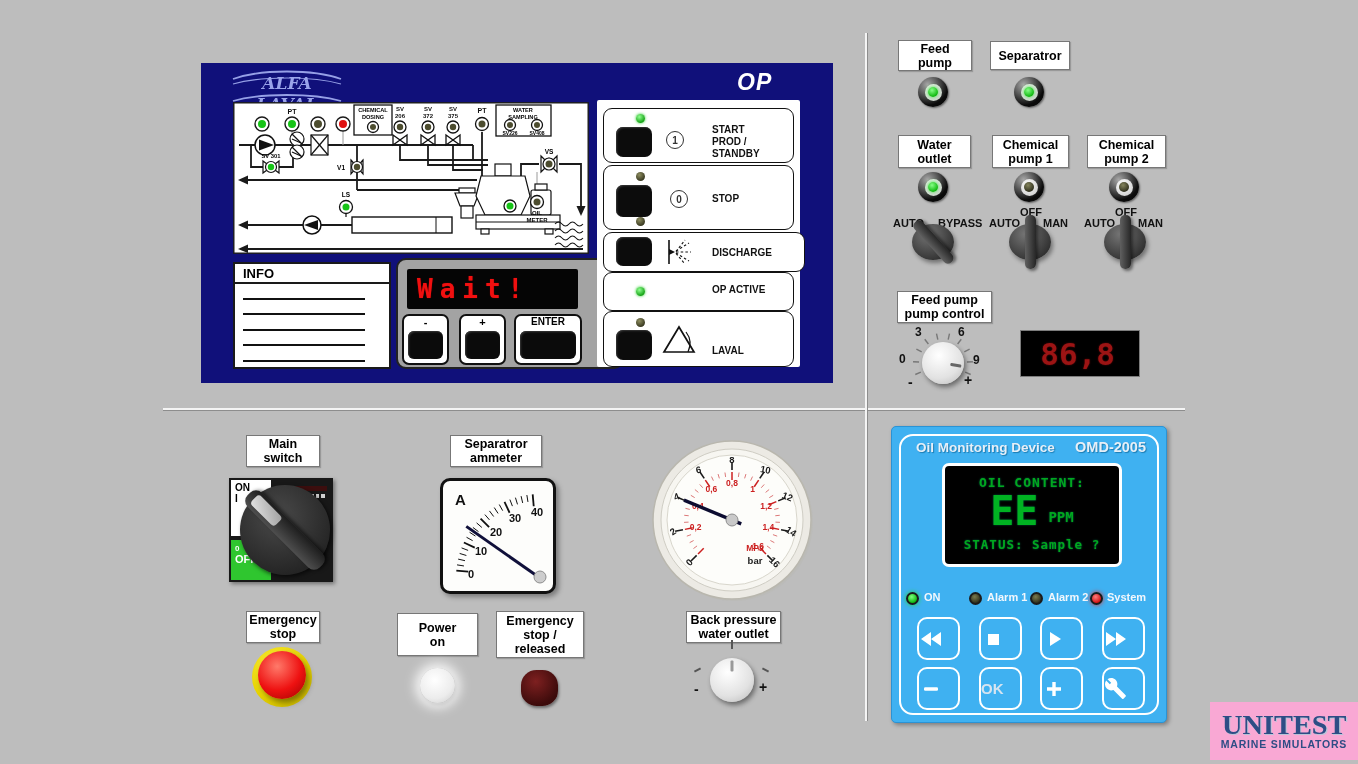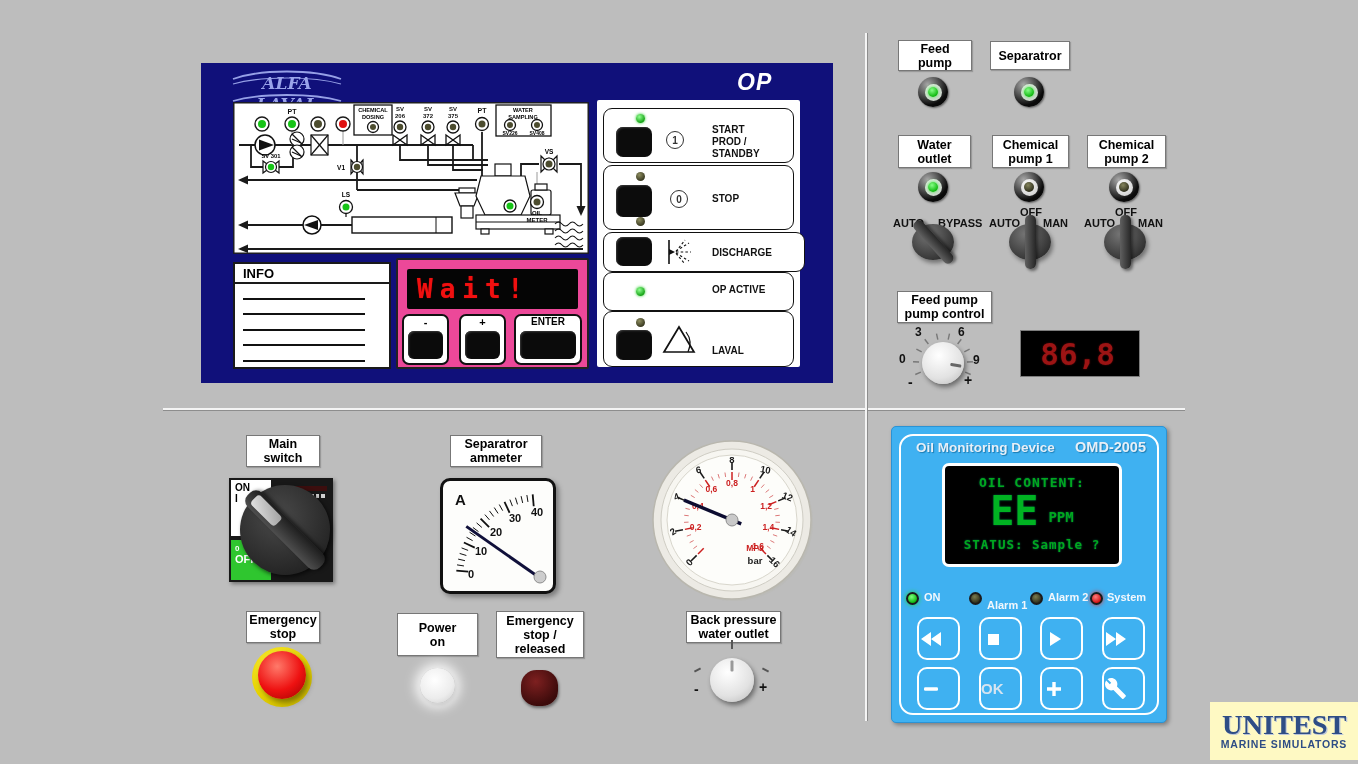--- a/index.html
+++ b/index.html
@@ -17,21 +17,21 @@
     font-weight:bold;font-size:12.5px;line-height:14px;color:#000;box-shadow:1px 1px 1px #999;}
 
   
   #op-panel{left:201px;top:63px;width:632px;height:320px;background:#10107a;}
   #op-title{left:536px;top:6px;width:70px;color:#fff;font-size:23px;font-weight:bold;
     font-style:italic;text-align:left;letter-spacing:1px;}
   #op-diagram{left:32px;top:39px;}
   #op-info{left:32px;top:199px;width:154px;height:103px;background:#fff;border:2px solid #1a1a1a;}
   #op-info .title{font-weight:bold;font-size:13px;padding:2px 0 1px 8px;border-bottom:2px solid #1a1a1a;}
   .info-line{height:2px;background:#111;margin:13.5px 24px 0 8px;}
-  #op-display{left:195px;top:195px;width:189px;height:107px;background:#ec4899;border:2px solid #222;border-radius:2px;}
+  #op-display{left:195px;top:195px;width:189px;height:107px;background:#a3a3a3;border:2px solid #222;border-radius:10px;padding-left:35px;}
   #op-screen{left:9px;top:9px;width:171px;height:40px;background:#050505;border-radius:2px;
     display:flex;align-items:center;}
   #op-screen span{font-family:"DejaVu Sans Mono",monospace;font-weight:bold;font-size:26px;
     color:#f01010;letter-spacing:7px;padding-left:10px;text-shadow:0 0 1px #a00;}
   .kp-key{position:absolute;border:2px solid #111;border-radius:7px;background:#fff;}
   .kp-label{position:absolute;top:0px;left:0;width:100%;text-align:center;font-weight:bold;font-size:11px;}
   .kp-black{position:absolute;left:4px;right:4px;top:15px;bottom:4px;background:#0b0b0b;border-radius:6px;
     box-shadow:inset 1px 1px 2px #3a3a3a;}
 
   #op-col{left:396px;top:37px;width:203px;height:267px;background:#fff;border-radius:2px;}
@@ -117,21 +117,21 @@
   .omd-led{position:absolute;width:13px;height:13px;border-radius:50%;border:2px solid #1b1b1b;box-sizing:border-box;}
   .omd-led.green{background:radial-gradient(circle at 40% 32%,#7dff7d,#0bb40b 75%);box-shadow:0 0 4px #2d2;}
   .omd-led.off{background:radial-gradient(circle at 40% 32%,#7a7a4e,#2c2c19 78%);}
   .omd-led.red{background:radial-gradient(circle at 40% 32%,#ff7d7d,#d01010 75%);box-shadow:0 0 4px #d33;}
   .omd-led-label{position:absolute;font-size:11px;font-weight:bold;color:#f2f7fc;}
   .omd-btn{position:absolute;width:43px;height:43px;border:2.5px solid #fff;border-radius:10px;box-sizing:border-box;
     display:flex;align-items:center;justify-content:flex-start;}
   .omd-ok{font-size:15px;font-weight:bold;color:#d6e4f0;}
 
   
-  #logo{left:1210px;top:702px;width:148px;height:58px;background:#fef9c3;display:flex;flex-direction:column;
+  #logo{left:1210px;top:702px;width:148px;height:58px;background:#f9a8d4;display:flex;flex-direction:column;
     align-items:center;justify-content:center;}
   #logo .name{color:#2e4d85;font-weight:bold;font-size:27px;line-height:26px;letter-spacing:0px;
     transform:scaleX(1.05);font-family:"Liberation Serif",serif;text-shadow:1px 1px 0 #b9c4d8;}
   #logo .tagline{color:#2e4d85;font-weight:bold;font-size:10.5px;letter-spacing:0.8px;}
 </style>
 </head>
 <body>
 
 <div id="app">
 
@@ -674,21 +674,21 @@
       <div id="omd-line1" class="omd-green">OIL CONTENT:</div>
       <div id="omd-valrow">
         <div id="omd-value" class="omd-green">EE</div>
         <div id="omd-unit" class="omd-green">PPM</div>
       </div>
       <div id="omd-status" class="omd-green">STATUS: Sample ?</div>
     </div>
     <div class="omd-led green" style="left:14px;top:165px;"></div>
     <div class="omd-led-label" style="left:32px;top:164px;">ON</div>
     <div class="omd-led off" style="left:77px;top:165px;"></div>
-    <div class="omd-led-label" style="left:95px;top:172px;">Alarm 1</div>
+    <div class="omd-led-label" style="left:95px;top:164px;">Alarm 1</div>
     <div class="omd-led off" style="left:138px;top:165px;"></div>
     <div class="omd-led-label" style="left:156px;top:164px;">Alarm 2</div>
     <div class="omd-led red" style="left:198px;top:165px;"></div>
     <div class="omd-led-label" style="left:215px;top:164px;">System</div>
 
     <div class="omd-btn" style="left:25px;top:190px;">
       <svg width="24" height="24" viewBox="0 0 24 24">
         <path d="M12 12 L22 5 v14 z M2 12 L12 5 v14 z" fill="#fff"></path>
         </svg>
     </div>

